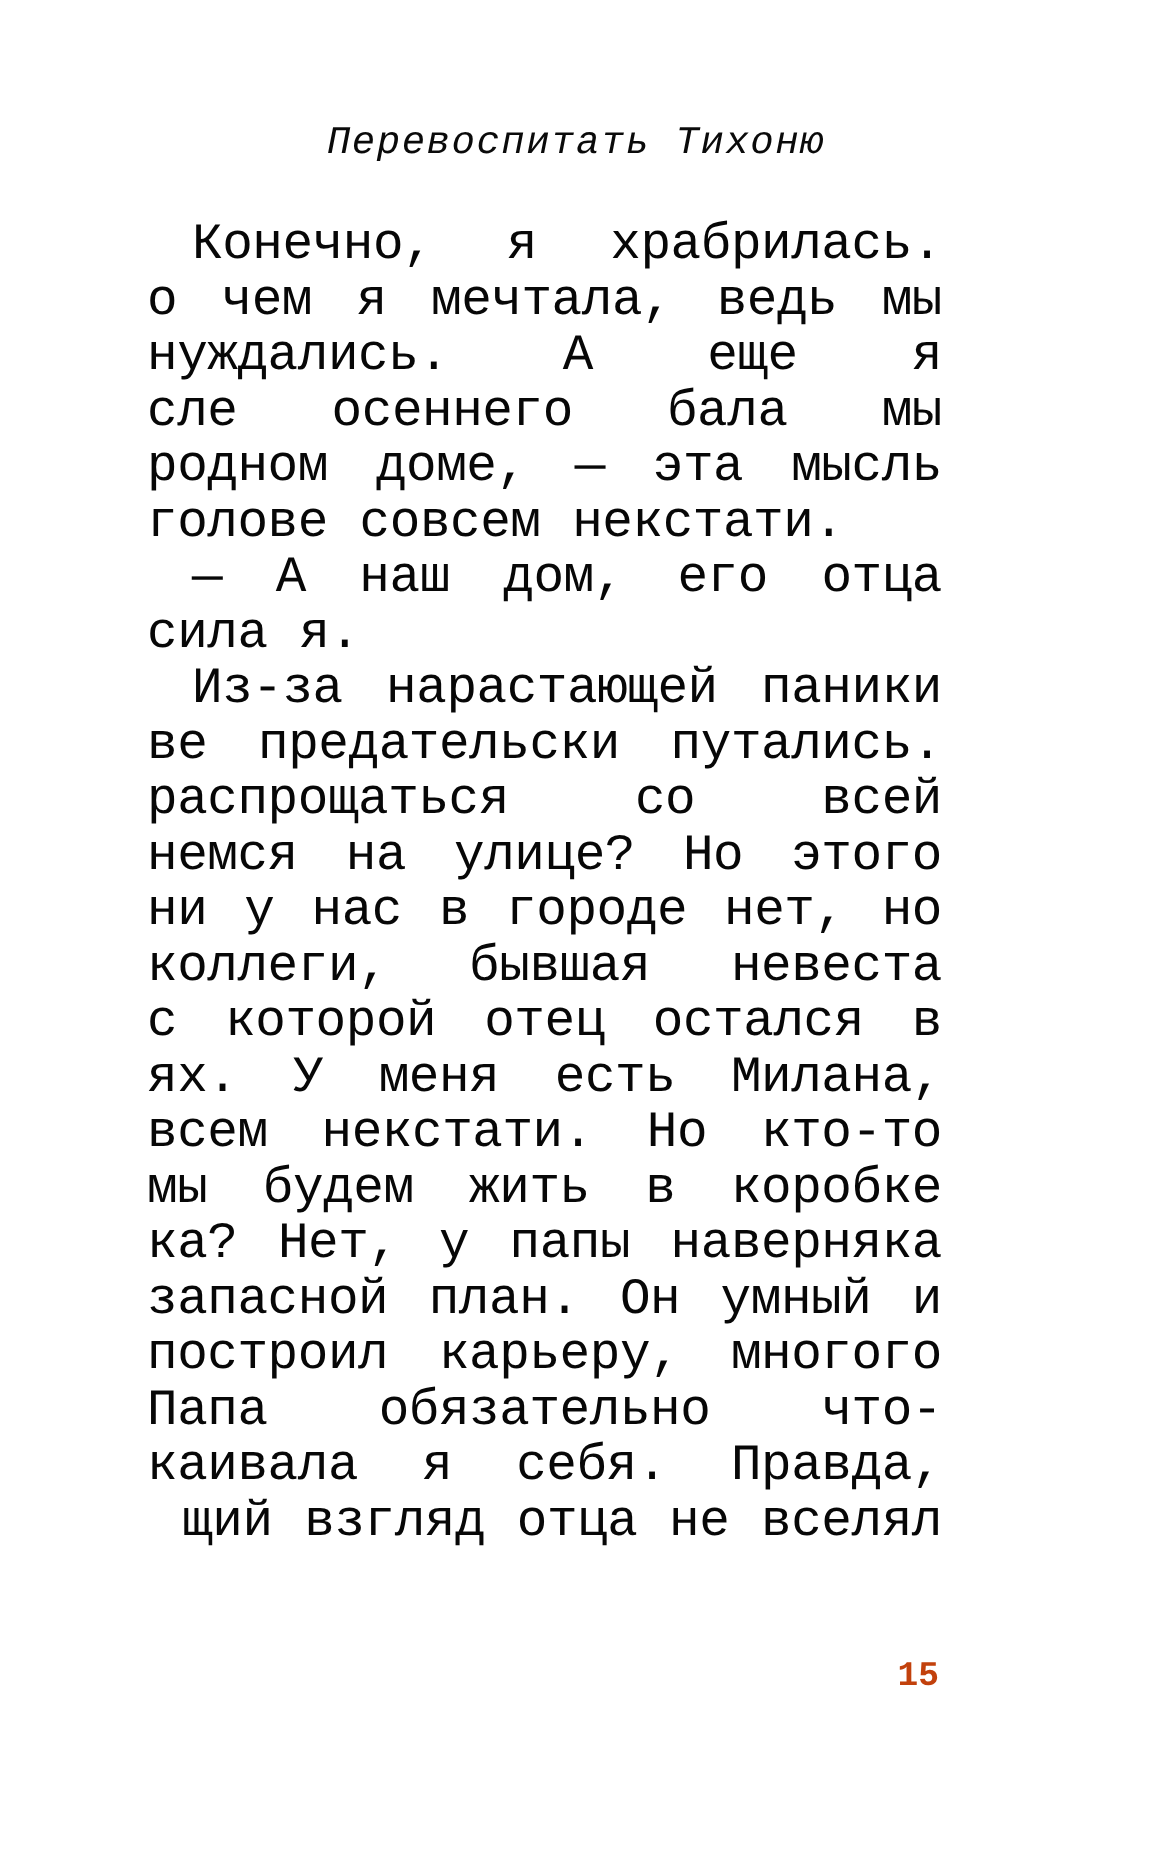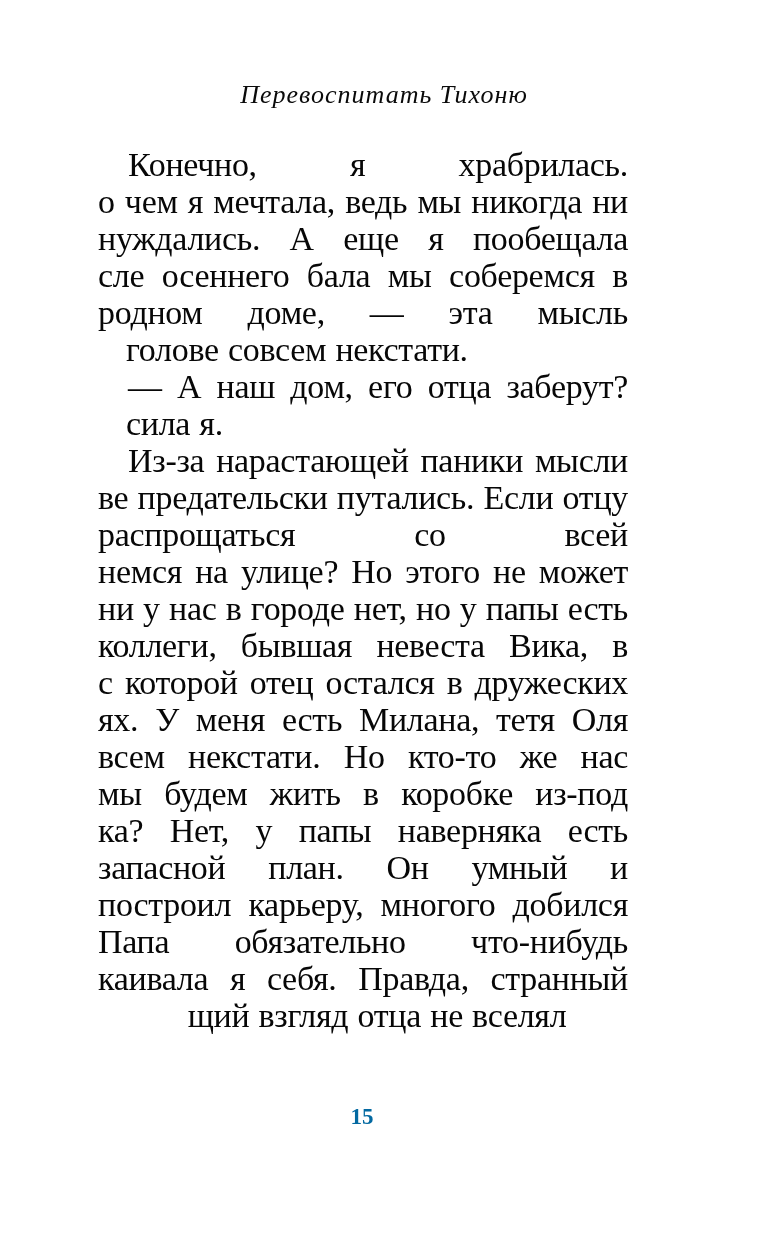--- a/index.html
+++ b/index.html
@@ -5,21 +5,21 @@
     html, body {
       margin: 0;
       padding: 0;
       background: #ffffff;
     }
     .page {
       position: relative;
       width: 768px;
       height: 1240px;
       background: #ffffff;
-      font-family: Liberation Serif, serif;
+      font-family: Liberation Mono, monospace;
       color: #070707;
       overflow: hidden;
     }
     .running-header {
       position: absolute;
       top: 80px;
       left: 0;
       width: 100%;
       text-align: center;
       font-style: italic;
@@ -41,33 +41,32 @@
       word-spacing: 1px;
       text-align: justify;
       text-align-last: justify;
       white-space: normal;
       overflow: hidden;
     }
     .line.indent {
       padding-left: 30px;
     }
     .line.last {
-      text-align: center;
+      text-align: right;
       text-align-last: left;
-      margin-left: 28px;
     }
     .page-number {
       position: absolute;
       top: 1104px;
       left: 98px;
       width: 528px;
-      text-align: center;
+      text-align: right;
       font-weight: bold;
       font-size: 23px;
-      color: #0369a1;
+      color: #c2410c;
     }
   </style>
 </head>
 <body>
 
 <div class="page">
   <div class="running-header">Перевоспитать Тихоню</div>
 
   <div class="body-text">
       <div class="line indent">Конечно, я храбрилась. Безденежье — не то,</div>

